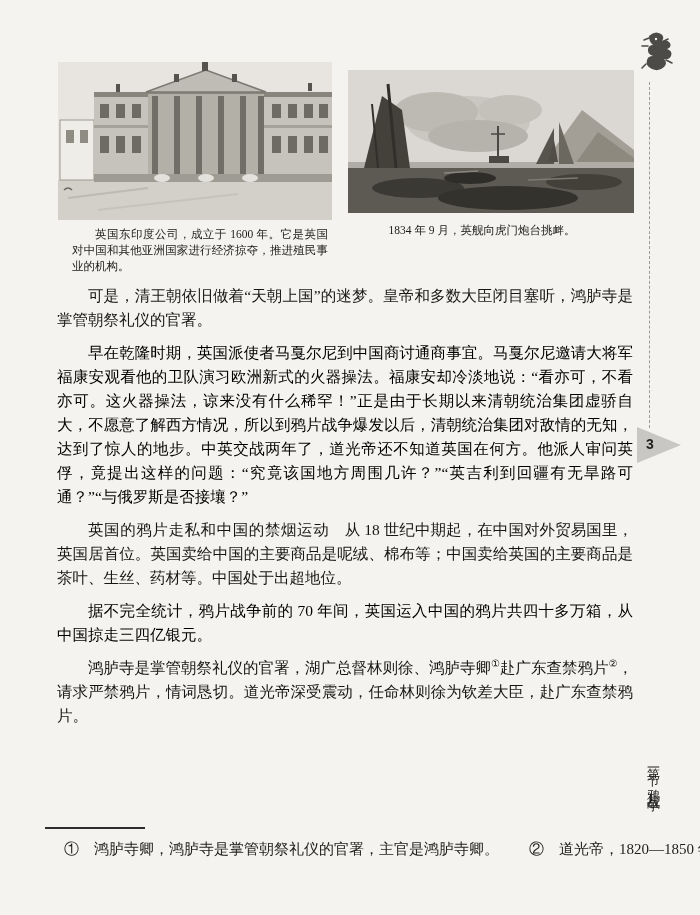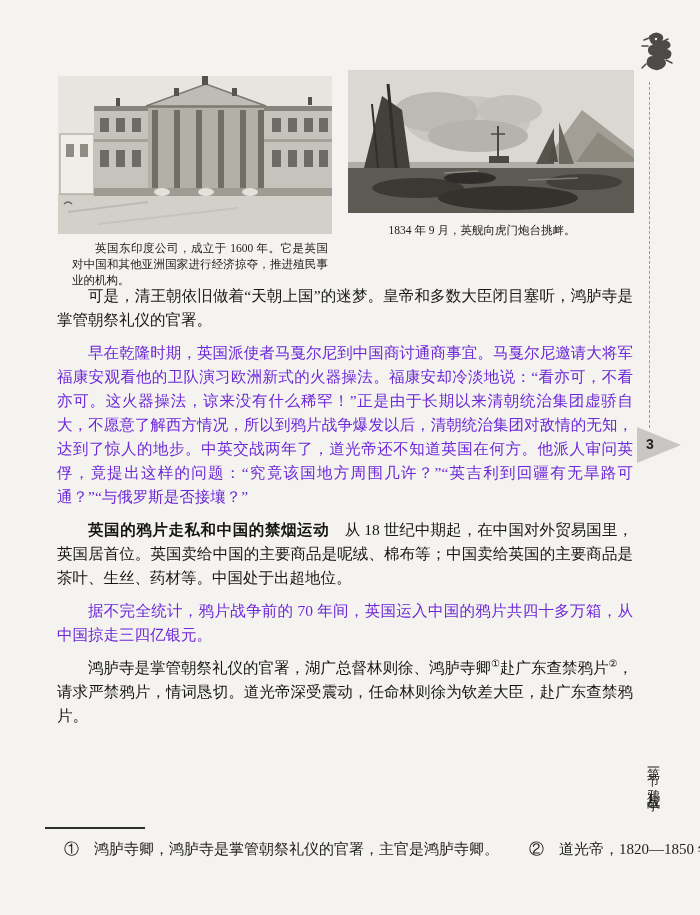--- a/index.html
+++ b/index.html
@@ -7,43 +7,43 @@
     position:relative;
     width:700px;height:915px;
     background:#f5f3ef;
     overflow:hidden;
     font-family:"Liberation Serif", serif;
     color:#161616;
   }
 
   
   .figure{position:absolute;margin:0;}
-  .fig-east-india{left:58px;top:76px;width:274px;}
+  .fig-east-india{left:58px;top:62px;width:274px;}
   .fig-warship{left:348px;top:70px;width:268px;}
   .photo{display:block;background:#dddad4;}
   .figure figcaption{
     font-size:11.5px;line-height:16px;color:#1b1b1b;
     margin-top:6px;
   }
   .fig-east-india figcaption{padding:0 4px 0 14px;text-indent:2em;text-align:justify;}
   .fig-warship figcaption{text-align:center;white-space:nowrap;margin-top:9px;}
 
   
   .content{
     position:absolute;left:57px;top:284px;width:576px;
   }
   .content p{
     margin:0 0 9px 0;
     font-size:15.5px;line-height:24px;
     text-align:justify;text-indent:2em;
   }
-  .content p.kai{color:#6d28d9;}
+  .content p.kai{color:#000000;}
   .inline-heading{
     font-family:"Liberation Sans", sans-serif;
-    font-weight:700;letter-spacing:.5px;
+    font-weight:400;letter-spacing:.5px;
   }
   sup.fnref{font-size:10px;line-height:0;vertical-align:super;}
 
   
   .footnote-rule{
     position:absolute;left:45px;top:827px;width:100px;height:2px;
     background:#2d2d2d;
   }
   .footnotes{
     position:absolute;left:64px;top:841px;width:560px;

